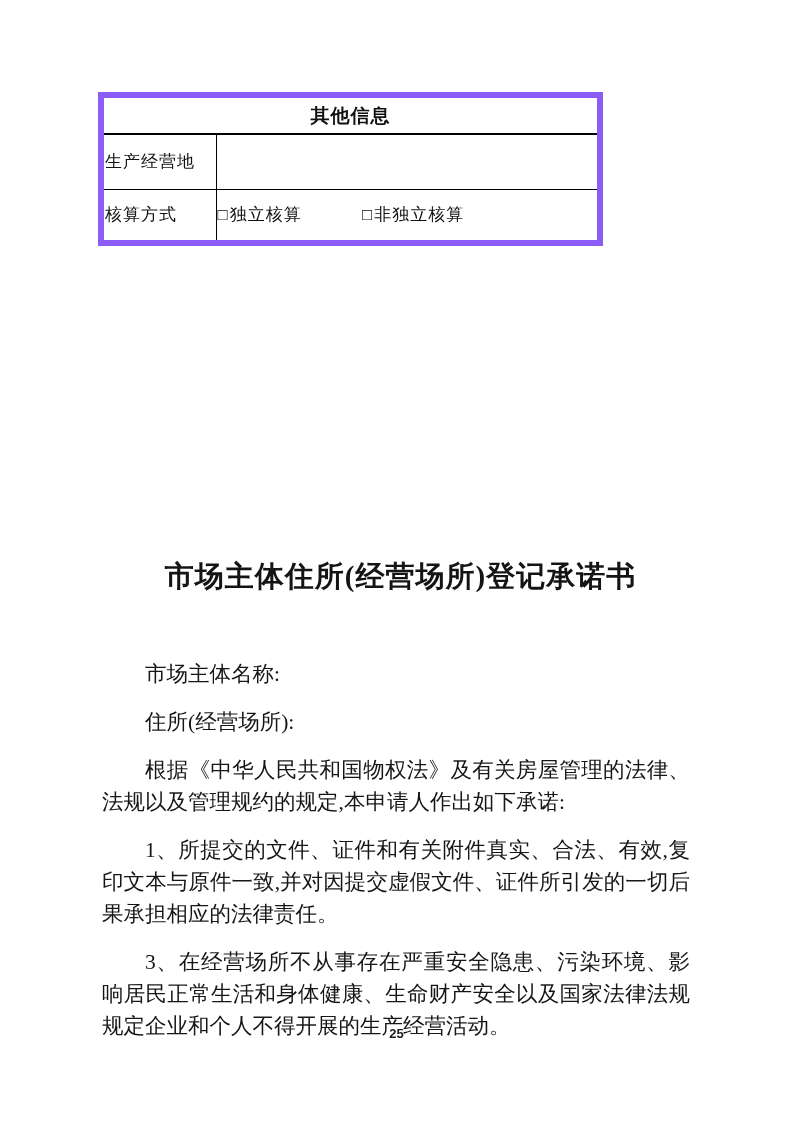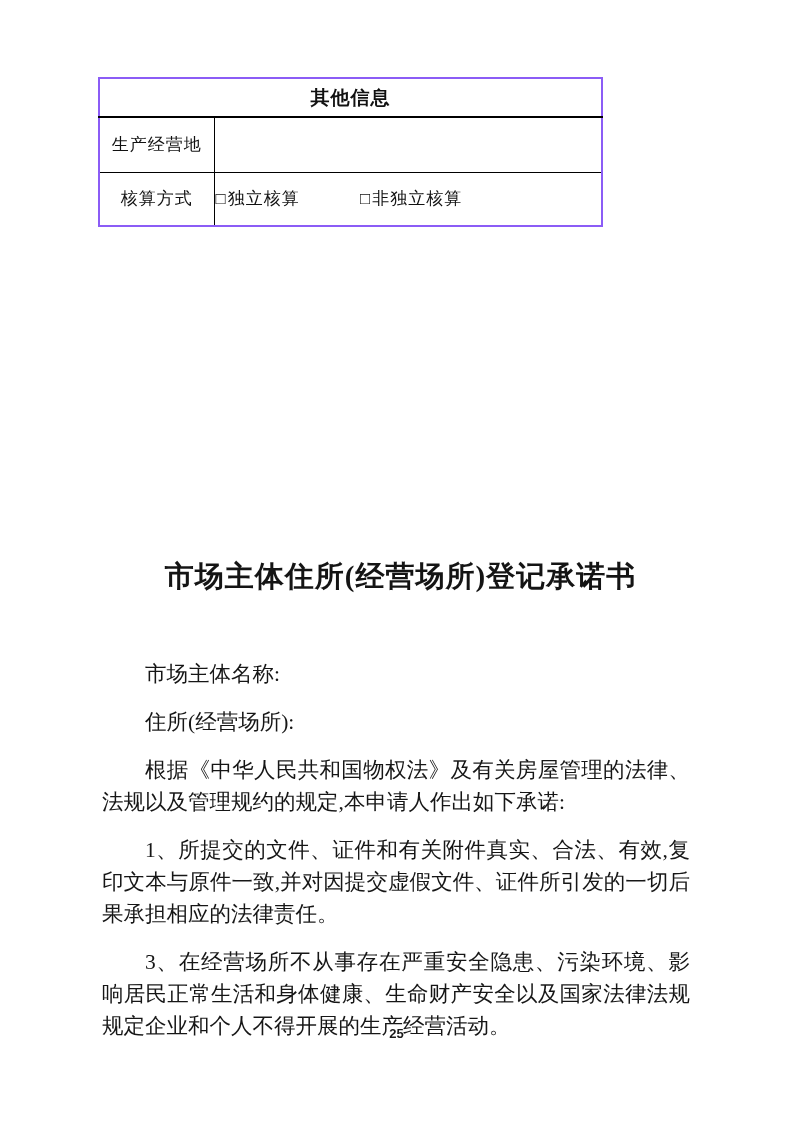--- a/index.html
+++ b/index.html
@@ -11,44 +11,44 @@
     background: #ffffff;
     color: #111111;
     font-family: "Liberation Serif", serif;
     overflow: hidden;
   }
 
   
   .info-table {
     position: absolute;
     left: 98px;
-    top: 77px;
+    top: 92px;
     width: 505px;
     border-collapse: collapse;
     table-layout: fixed;
-    border: 2px solid #8b5cf6;
+    border: 6px solid #8b5cf6;
   }
   .info-table td {
     border: 1px solid #000;
     vertical-align: middle;
   }
   .info-table .hdr td {
     height: 39px;
     border-bottom: 2px solid #000;
     text-align: center;
     font-family: "Liberation Sans", sans-serif;
     font-weight: bold;
     font-size: 19px;
     letter-spacing: 1px;
   }
   .info-table .r1 td { height: 55px; }
   .info-table .r2 td { height: 54px; }
   .info-table .r3 td { height: 53px; }
   .info-table .lbl {
-    text-align: center;
+    text-align: left;
     font-size: 17px;
     letter-spacing: 1px;
   }
   .info-table .val {
     font-size: 17px;
   }
   .opt { display: inline-block; letter-spacing: 1px; }
   .opt + .opt { margin-left: 56px; }
   .opt .box { margin-right: 1px; }
   .blank-line {

